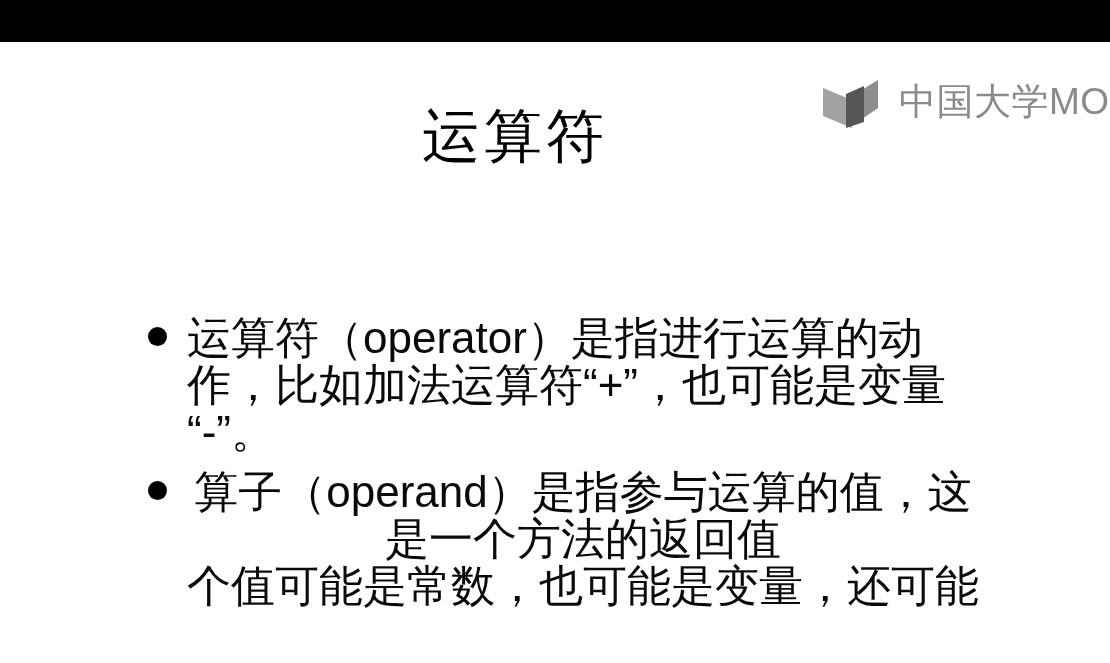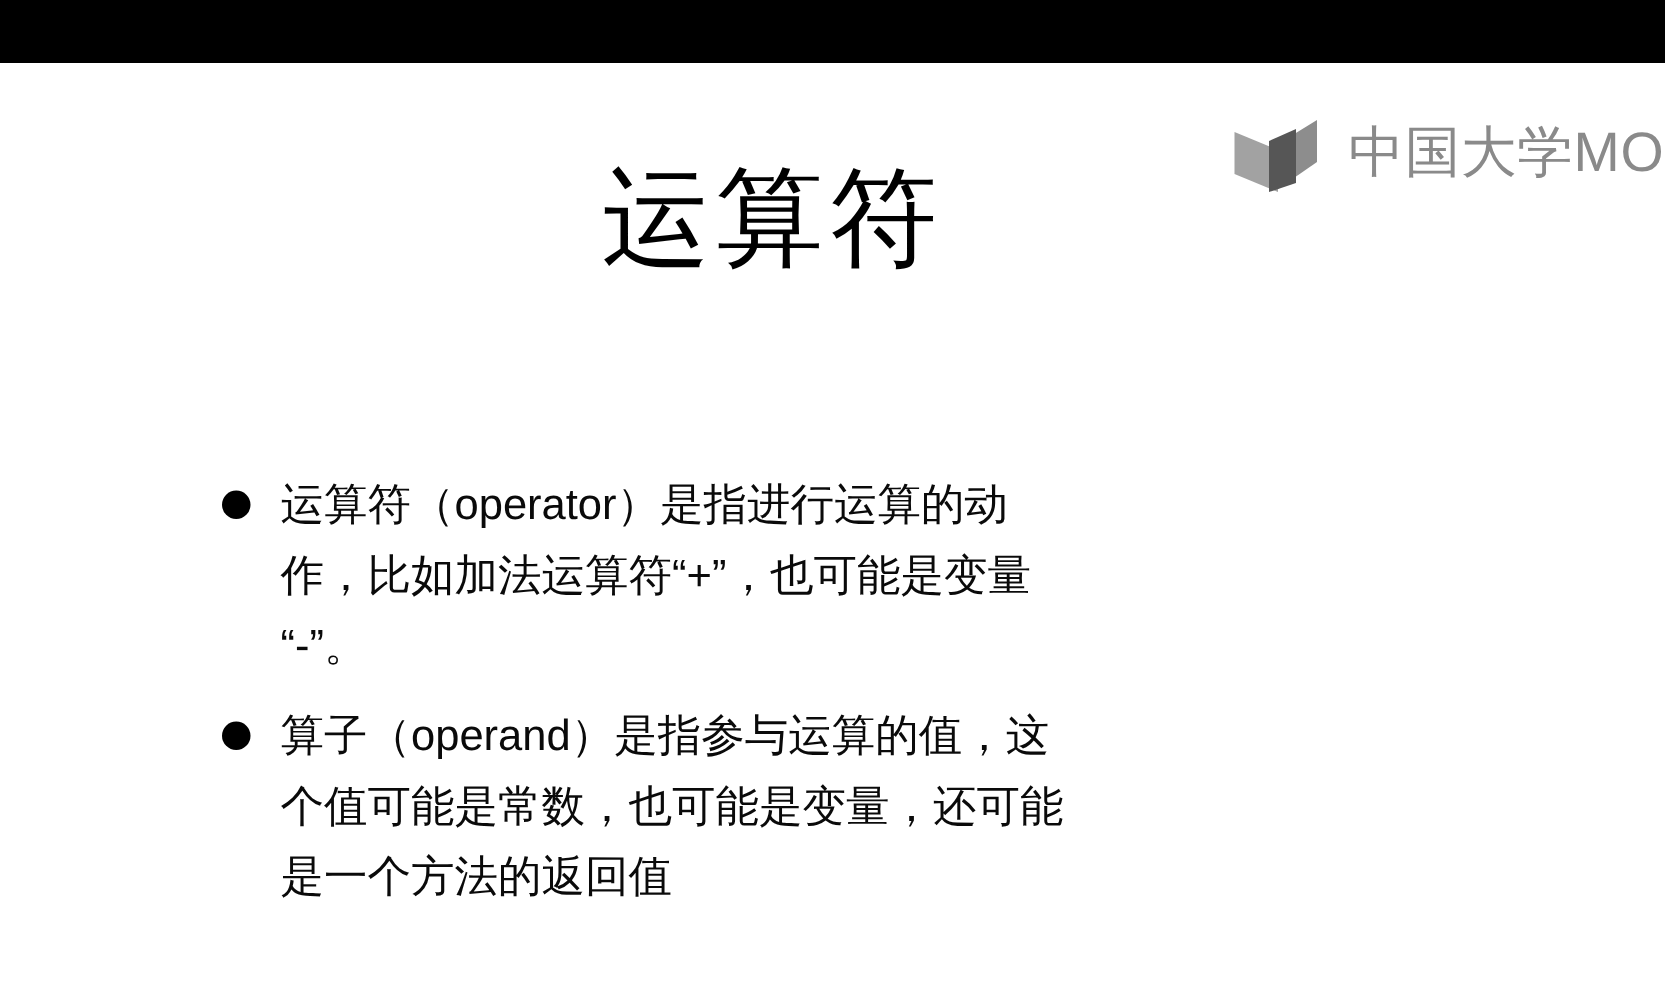--- a/index.html
+++ b/index.html
@@ -41,51 +41,52 @@
     line-height: 56px;
     letter-spacing: 0.5px;
   }
   .title {
     position: absolute;
     top: 98px;
     left: 0;
     width: 1030px;
     margin: 0;
     text-align: center;
-    font-size: 72px;
+    font-size: 58px;
     font-weight: 400;
     color: #000000;
     letter-spacing: 4px;
   }
   .bullets {
     position: absolute;
     top: 314px;
     left: 148px;
     width: 770px;
   }
   .bullet {
     display: flex;
     align-items: flex-start;
   }
   .bullet + .bullet {
     margin-top: 13px;
+    text-align: center;
   }
   .dot {
     flex: none;
     width: 19px;
     height: 19px;
     border-radius: 50%;
     background: #000000;
     margin: 13px 20px 0 0;
   }
   .lines {
     flex: none;
   }
   .lines .ln {
-    font-size: 29px;
+    font-size: 44px;
     line-height: 47px;
     color: #0a0a0a;
     white-space: nowrap;
   }
 </style>
 </head>
 <body>
 
 <div class="stage">
 
@@ -110,20 +111,20 @@
         <div class="ln">运算符（operator）是指进行运算的动</div>
         <div class="ln">作，比如加法运算符“+”，也可能是变量</div>
         <div class="ln">“-”。</div>
       </div>
     </div>
 
     <div class="bullet">
       <span class="dot"></span>
       <div class="lines">
         <div class="ln">算子（operand）是指参与运算的值，这</div>
+        <div class="ln">是一个方法的返回值</div>
         <div class="ln">个值可能是常数，也可能是变量，还可能</div>
-        <div class="ln">是一个方法的返回值</div>
       </div>
     </div>
 
   </div>
 
 </div>
 
 </body></html>

